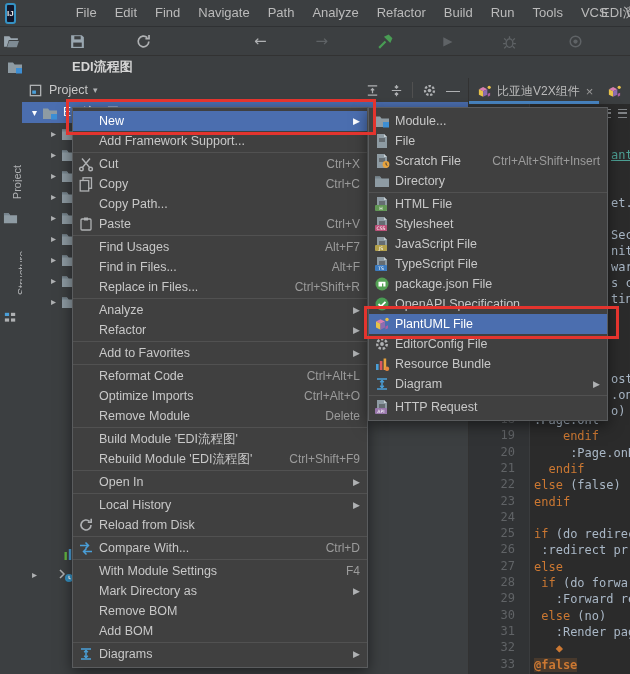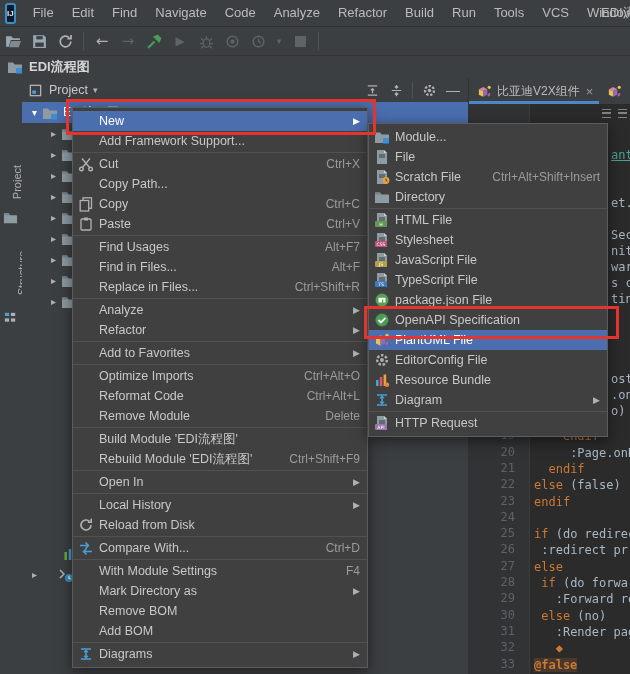--- a/index.html
+++ b/index.html
@@ -1,18 +1,18 @@
 <!DOCTYPE html>
 <html style="--red: #E3342E; --sel: #4B6EAF;"><head>
 <meta charset="utf-8">
 <style>
   html,body{margin:0;padding:0;background:#2B2B2B;}
   body{width:630px;height:674px;position:relative;overflow:hidden;
        font-family:"Liberation Sans","DejaVu Sans",sans-serif;color:#BBBBBB;font-size:12px;}
-  .abs{position:absolute;}
+  .abs{position:absolute;gap:43px;}
   svg{display:block;}
   
   #menubar{left:0;top:0;width:630px;height:26px;background:#3C3F41;display:flex;align-items:center;border-bottom:1px solid #2F3133;}
   #logo{width:17px;height:17px;margin:0 8px 0 5px;border:2px solid #3592C4;border-radius:3px;background:#14182B;
         color:#E8E8E8;font-size:8px;font-weight:bold;display:flex;align-items:center;justify-content:center;}
   .mb-item{padding:0 9px;font-size:13px;color:#BBBBBB;line-height:26px;white-space:nowrap;}
   #win-title{position:absolute;left:601px;top:0;width:29px;height:26px;line-height:26px;overflow:hidden;color:#B8B8B8;font-size:13px;white-space:nowrap;}
   
   #toolbar{left:0;top:27px;width:630px;height:28px;background:#3C3F41;display:flex;align-items:center;border-bottom:1px solid #323232;}
   .tbi{width:20px;height:20px;margin:0 3px;display:flex;align-items:center;justify-content:center;}
@@ -63,21 +63,21 @@
   #gutter{position:absolute;left:0;top:0;width:60px;height:570px;background:#313335;border-right:1px solid #3A3C3E;}
   .lnum{position:absolute;right:14px;color:#606366;font:12px "DejaVu Sans Mono",monospace;}
   .codeline{position:absolute;left:65px;white-space:pre;font:12px/16px "DejaVu Sans Mono",monospace;color:#A9B7C6;}
   .frag{position:absolute;left:142px;white-space:pre;font:12px "DejaVu Sans Mono",monospace;}
   .mini-bars{width:9px;height:7px;border-top:1.5px solid #808386;border-bottom:1.5px solid #808386;position:relative;}
   .mini-bars:after{content:"";position:absolute;left:0;top:2.2px;width:9px;height:1.5px;background:#808386;}
   #corner-icons{position:absolute;right:4px;top:5px;display:flex;gap:7px;align-items:center;}
   
   .popup{position:absolute;background:#404040;border:1px solid #5A5C5E;box-shadow:0 4px 14px rgba(0,0,0,.5);padding:3px 0;box-sizing:border-box;}
   #context-menu{left:72px;top:107px;width:296px;z-index:50;}
-  #new-submenu{left:368px;top:107px;width:240px;z-index:55;margin-top:16px;}
+  #new-submenu{left:368px;top:107px;width:240px;z-index:55;}
   .menu-item{height:20px;display:flex;align-items:center;padding:0 7px 0 5px;white-space:nowrap;}
   .menu-item.selected{background:#4B6EAF;}
   .menu-item.selected .mi-label,.menu-item.selected .mi-arrow,.menu-item.selected .mi-shortcut{color:#FFFFFF;}
   .mi-icon{width:21px;height:16px;flex:none;}
   .mi-icon svg{width:16px;height:16px;}
   .mi-label{color:#C8C8C8;font-size:12.5px;}
   .mi-fill{flex:1;}
   .mi-shortcut{color:#9B9B9B;font-size:12px;margin-left:18px;}
   .mi-arrow{color:#AFB1B3;font-size:9px;margin-left:10px;font-family:"DejaVu Sans",sans-serif;}
   .menu-sep{height:0;border-top:1px solid #515151;margin:1px 0;}
@@ -89,21 +89,21 @@
 </head>
 <body>
 
 <div id="menubar" class="abs">
   <div id="logo">IJ</div>
   <div id="menubar-items" style="display:flex;">
       <span class="mb-item">File</span>
       <span class="mb-item">Edit</span>
       <span class="mb-item">Find</span>
       <span class="mb-item">Navigate</span>
-      <span class="mb-item">Code</span>
+      <span class="mb-item">Path</span>
       <span class="mb-item">Analyze</span>
       <span class="mb-item">Refactor</span>
       <span class="mb-item">Build</span>
       <span class="mb-item">Run</span>
       <span class="mb-item">Tools</span>
       <span class="mb-item">VCS</span>
       <span class="mb-item">Window</span>
     </div>
   <div id="win-title">EDI流程图</div>
 </div>
@@ -563,36 +563,36 @@
           <path d="M4 2.5l8 9.5M12 2.5L4 12"></path>
           <circle cx="3.4" cy="13" r="1.8"></circle>
           <circle cx="12.6" cy="13" r="1.8"></circle>
         </svg>
       </span>
       <span class="mi-label">Cut</span>
       <span class="mi-fill"></span>
       <span class="mi-shortcut">Ctrl+X</span>
     </div>
     <div class="menu-item">
-      <span class="mi-icon"></span>
-      <span class="mi-label">Copy Path...</span>
-      <span class="mi-fill"></span>
-    </div>
-    <div class="menu-item">
       <span class="mi-icon">
         <svg viewBox="0 0 16 16" fill="none" stroke="#AFB1B3" stroke-width="1.3">
           <rect x="5" y="1.8" width="8.5" height="10.5"></rect>
           <rect x="2.2" y="4.5" width="8.5" height="10.5" fill="#3C3F41"></rect>
         </svg>
       </span>
       <span class="mi-label">Copy</span>
       <span class="mi-fill"></span>
       <span class="mi-shortcut">Ctrl+C</span>
     </div>
     <div class="menu-item">
+      <span class="mi-icon"></span>
+      <span class="mi-label">Copy Path...</span>
+      <span class="mi-fill"></span>
+    </div>
+    <div class="menu-item">
       <span class="mi-icon">
         <svg viewBox="0 0 16 16" fill="none" stroke="#AFB1B3" stroke-width="1.3">
           <rect x="3" y="3" width="10" height="11" rx="1"></rect>
           <rect x="6" y="1.5" width="4" height="3" fill="#AFB1B3" stroke="none"></rect>
         </svg>
       </span>
       <span class="mi-label">Paste</span>
       <span class="mi-fill"></span>
       <span class="mi-shortcut">Ctrl+V</span>
     </div>
@@ -631,29 +631,29 @@
     <div class="menu-sep"></div>
     <div class="menu-item">
       <span class="mi-icon"></span>
       <span class="mi-label">Add to Favorites</span>
       <span class="mi-fill"></span>
       <span class="mi-arrow">▶</span>
     </div>
     <div class="menu-sep"></div>
     <div class="menu-item">
       <span class="mi-icon"></span>
+      <span class="mi-label">Reformat Code</span>
+      <span class="mi-fill"></span>
+      <span class="mi-shortcut">Ctrl+Alt+L</span>
+    </div>
+    <div class="menu-item">
+      <span class="mi-icon"></span>
       <span class="mi-label">Optimize Imports</span>
       <span class="mi-fill"></span>
       <span class="mi-shortcut">Ctrl+Alt+O</span>
-    </div>
-    <div class="menu-item">
-      <span class="mi-icon"></span>
-      <span class="mi-label">Reformat Code</span>
-      <span class="mi-fill"></span>
-      <span class="mi-shortcut">Ctrl+Alt+L</span>
     </div>
     <div class="menu-item">
       <span class="mi-icon"></span>
       <span class="mi-label">Remove Module</span>
       <span class="mi-fill"></span>
       <span class="mi-shortcut">Delete</span>
     </div>
     <div class="menu-sep"></div>
     <div class="menu-item">
       <span class="mi-icon"></span>

